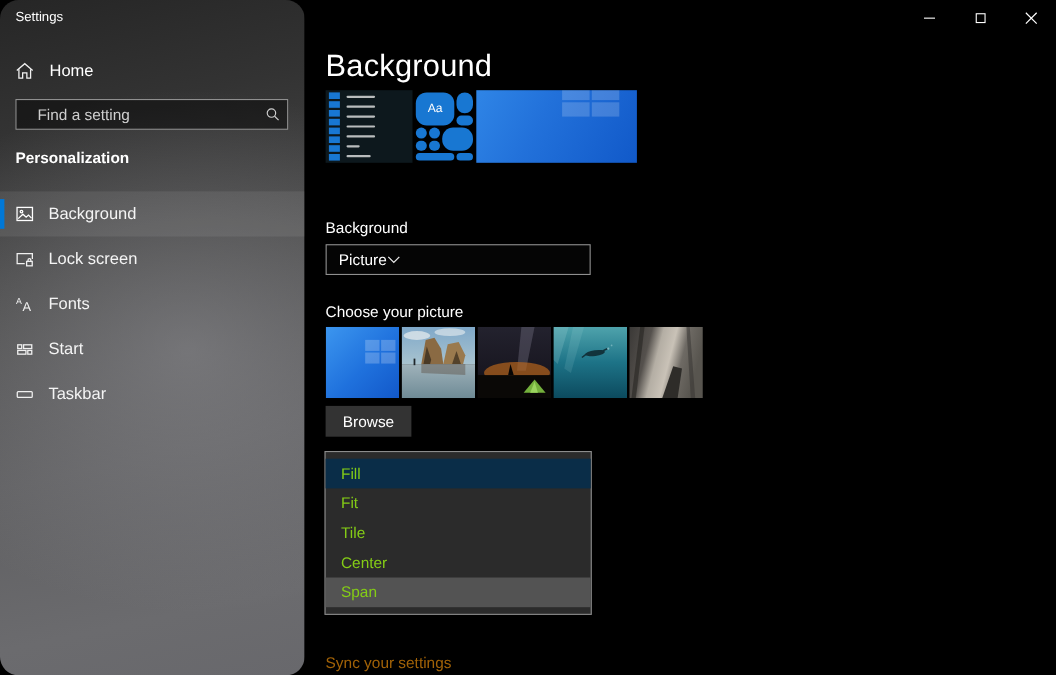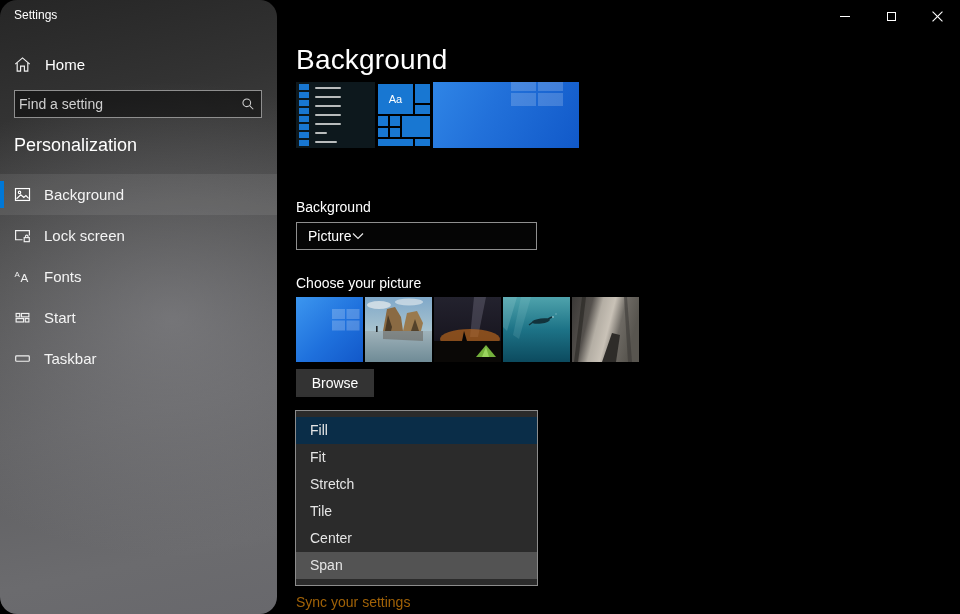--- a/index.html
+++ b/index.html
@@ -16,25 +16,25 @@
     border-radius: 17px;
   }
   .app-title { position:absolute; left:14px; top:8px; font-size:12px; color:#ffffff; }
   .home-row { position:absolute; left:0; top:50px; width:335px; height:28px;
               display:flex; align-items:center; padding-left:14px; }
   .home-row .nav-icon { margin-right:14px; }
   .home-row .label { font-size:15px; }
   .searchbox { position:absolute; left:14px; top:90px; width:248px; height:28px;
                border:1px solid #8f8f8f; background:rgba(8,8,8,0.55); display:flex; align-items:center; }
   .searchbox input { flex:1; height:100%; border:none; outline:none; background:transparent;
-                     color:#e8e8e8; font-size:14px; padding:0 8px 0 4px;
+                     color:#e8e8e8; font-size:14px; padding:0 8px 0 19px;
                      font-family:"Liberation Sans","DejaVu Sans",sans-serif; }
   .searchbox input::placeholder { color:#cfcfcf; opacity:1; }
   .searchbox .search-glyph { width:26px; display:flex; justify-content:center; align-items:center; }
-  .section-heading { position:absolute; left:14px; top:135px; font-size:18px; font-weight:normal; }
+  .section-heading { position:absolute; left:14px; top:135px; font-size:14px; font-weight:bold; }
 
   .nav { position:absolute; left:0; top:174px; width:277px; }
   .nav-item { position:relative; width:277px; height:41px; display:flex; align-items:center; padding-left:14px; }
   .nav-item.selected { background:rgba(255,255,255,0.08); }
   .nav-item .accent-bar { position:absolute; left:0; top:7px; width:4px; height:27px; background:#0078d7; }
   .nav-icon { width:17px; height:17px; display:inline-flex; margin-right:13px; flex:none; }
   .nav-icon svg { width:17px; height:17px; }
   .nav-label { font-size:15px; color:#f4f4f4; }
 
   
@@ -48,21 +48,21 @@
   .page-title { position:absolute; left:19px; top:44px; font-size:28px; font-weight:300; letter-spacing:0.2px; }
 
   
   .preview { position:absolute; left:19px; top:82px; width:283px; height:66px; display:flex; gap:2px; background:#000; }
   .prev-list { width:79px; height:66px; background:#0d181d; display:flex; padding:2px 0 2px 3px; }
   .prev-sq-col { display:flex; flex-direction:column; gap:2px; width:10px; margin-right:6px; }
   .prev-sq-col i { display:block; height:6px; background:#1877d2; }
   .prev-lines { display:flex; flex-direction:column; justify-content:space-between; padding:3px 0; }
   .prev-lines i { display:block; height:2px; background:#b9bcbd; border-radius:1px; }
   .prev-tiles { width:54px; height:66px; background:#000; position:relative; }
-  .prev-tiles .t { position:absolute; background:#1877d2; }
+  .prev-tiles .t { position:absolute; background:#1877d2;border-radius:10px; }
   .tile-aa { left:1px; top:2px; width:35px; height:30px; font-size:11px; color:#fff;
              display:flex; align-items:center; justify-content:center; }
   .tile-r1 { left:38px; top:2px;  width:15px; height:19px; }
   .tile-r2 { left:38px; top:23px; width:15px; height:9px;  }
   .tile-s1 { left:1px;  top:34px; width:10px; height:10px; }
   .tile-s2 { left:13px; top:34px; width:10px; height:10px; }
   .tile-s3 { left:1px;  top:46px; width:10px; height:9px;  }
   .tile-s4 { left:13px; top:46px; width:10px; height:9px;  }
   .tile-w1 { left:25px; top:34px; width:28px; height:21px; }
   .tile-b1 { left:1px;  top:57px; width:35px; height:7px;  }
@@ -87,21 +87,21 @@
   .thumb svg { display:block; width:67px; height:65px; }
 
   .browse-btn { position:absolute; left:19px; top:369px; width:78px; height:28px;
                 background:#333333; border:none; color:#fff; font-size:14px;
                 font-family:"Liberation Sans","DejaVu Sans",sans-serif;
                 display:flex; align-items:center; justify-content:center; }
 
   .droplist { position:absolute; left:18px; top:410px; width:243px;
               background:#2b2b2b; border:1px solid #8c8c8c; padding:6px 0;
               box-shadow:2px 6px 14px rgba(0,0,0,0.65); }
-  .option { height:27px; line-height:27px; padding-left:14px; font-size:14px; color:#e5e5e5; }
+  .option { height:27px; line-height:27px; padding-left:14px; font-size:14px; color:#84cc16; }
   .option.selected { background:#0a2d48; }
   .option.hovered  { background:#535353; }
 
   .sync-link { position:absolute; left:19px; top:594px; font-size:14px; color:#a16207; }
 </style>
 </head>
 <body>
 
 <div class="window">
 
@@ -362,21 +362,20 @@
           <path d="M52 0 L55 0 L60 65 L56 65 Z" fill="#34322f" opacity="0.5"></path>
         </svg>
       </div>
     </div>
 
     <button class="browse-btn">Browse</button>
 
     <div class="droplist" role="listbox">
       <div class="option selected">Fill</div>
       <div class="option">Fit</div>
-      <div class="option">Stretch</div>
       <div class="option">Tile</div>
       <div class="option">Center</div>
       <div class="option hovered">Span</div>
     </div>
 
     <a class="sync-link">Sync your settings</a>
 
   </div>
 </div>
 

